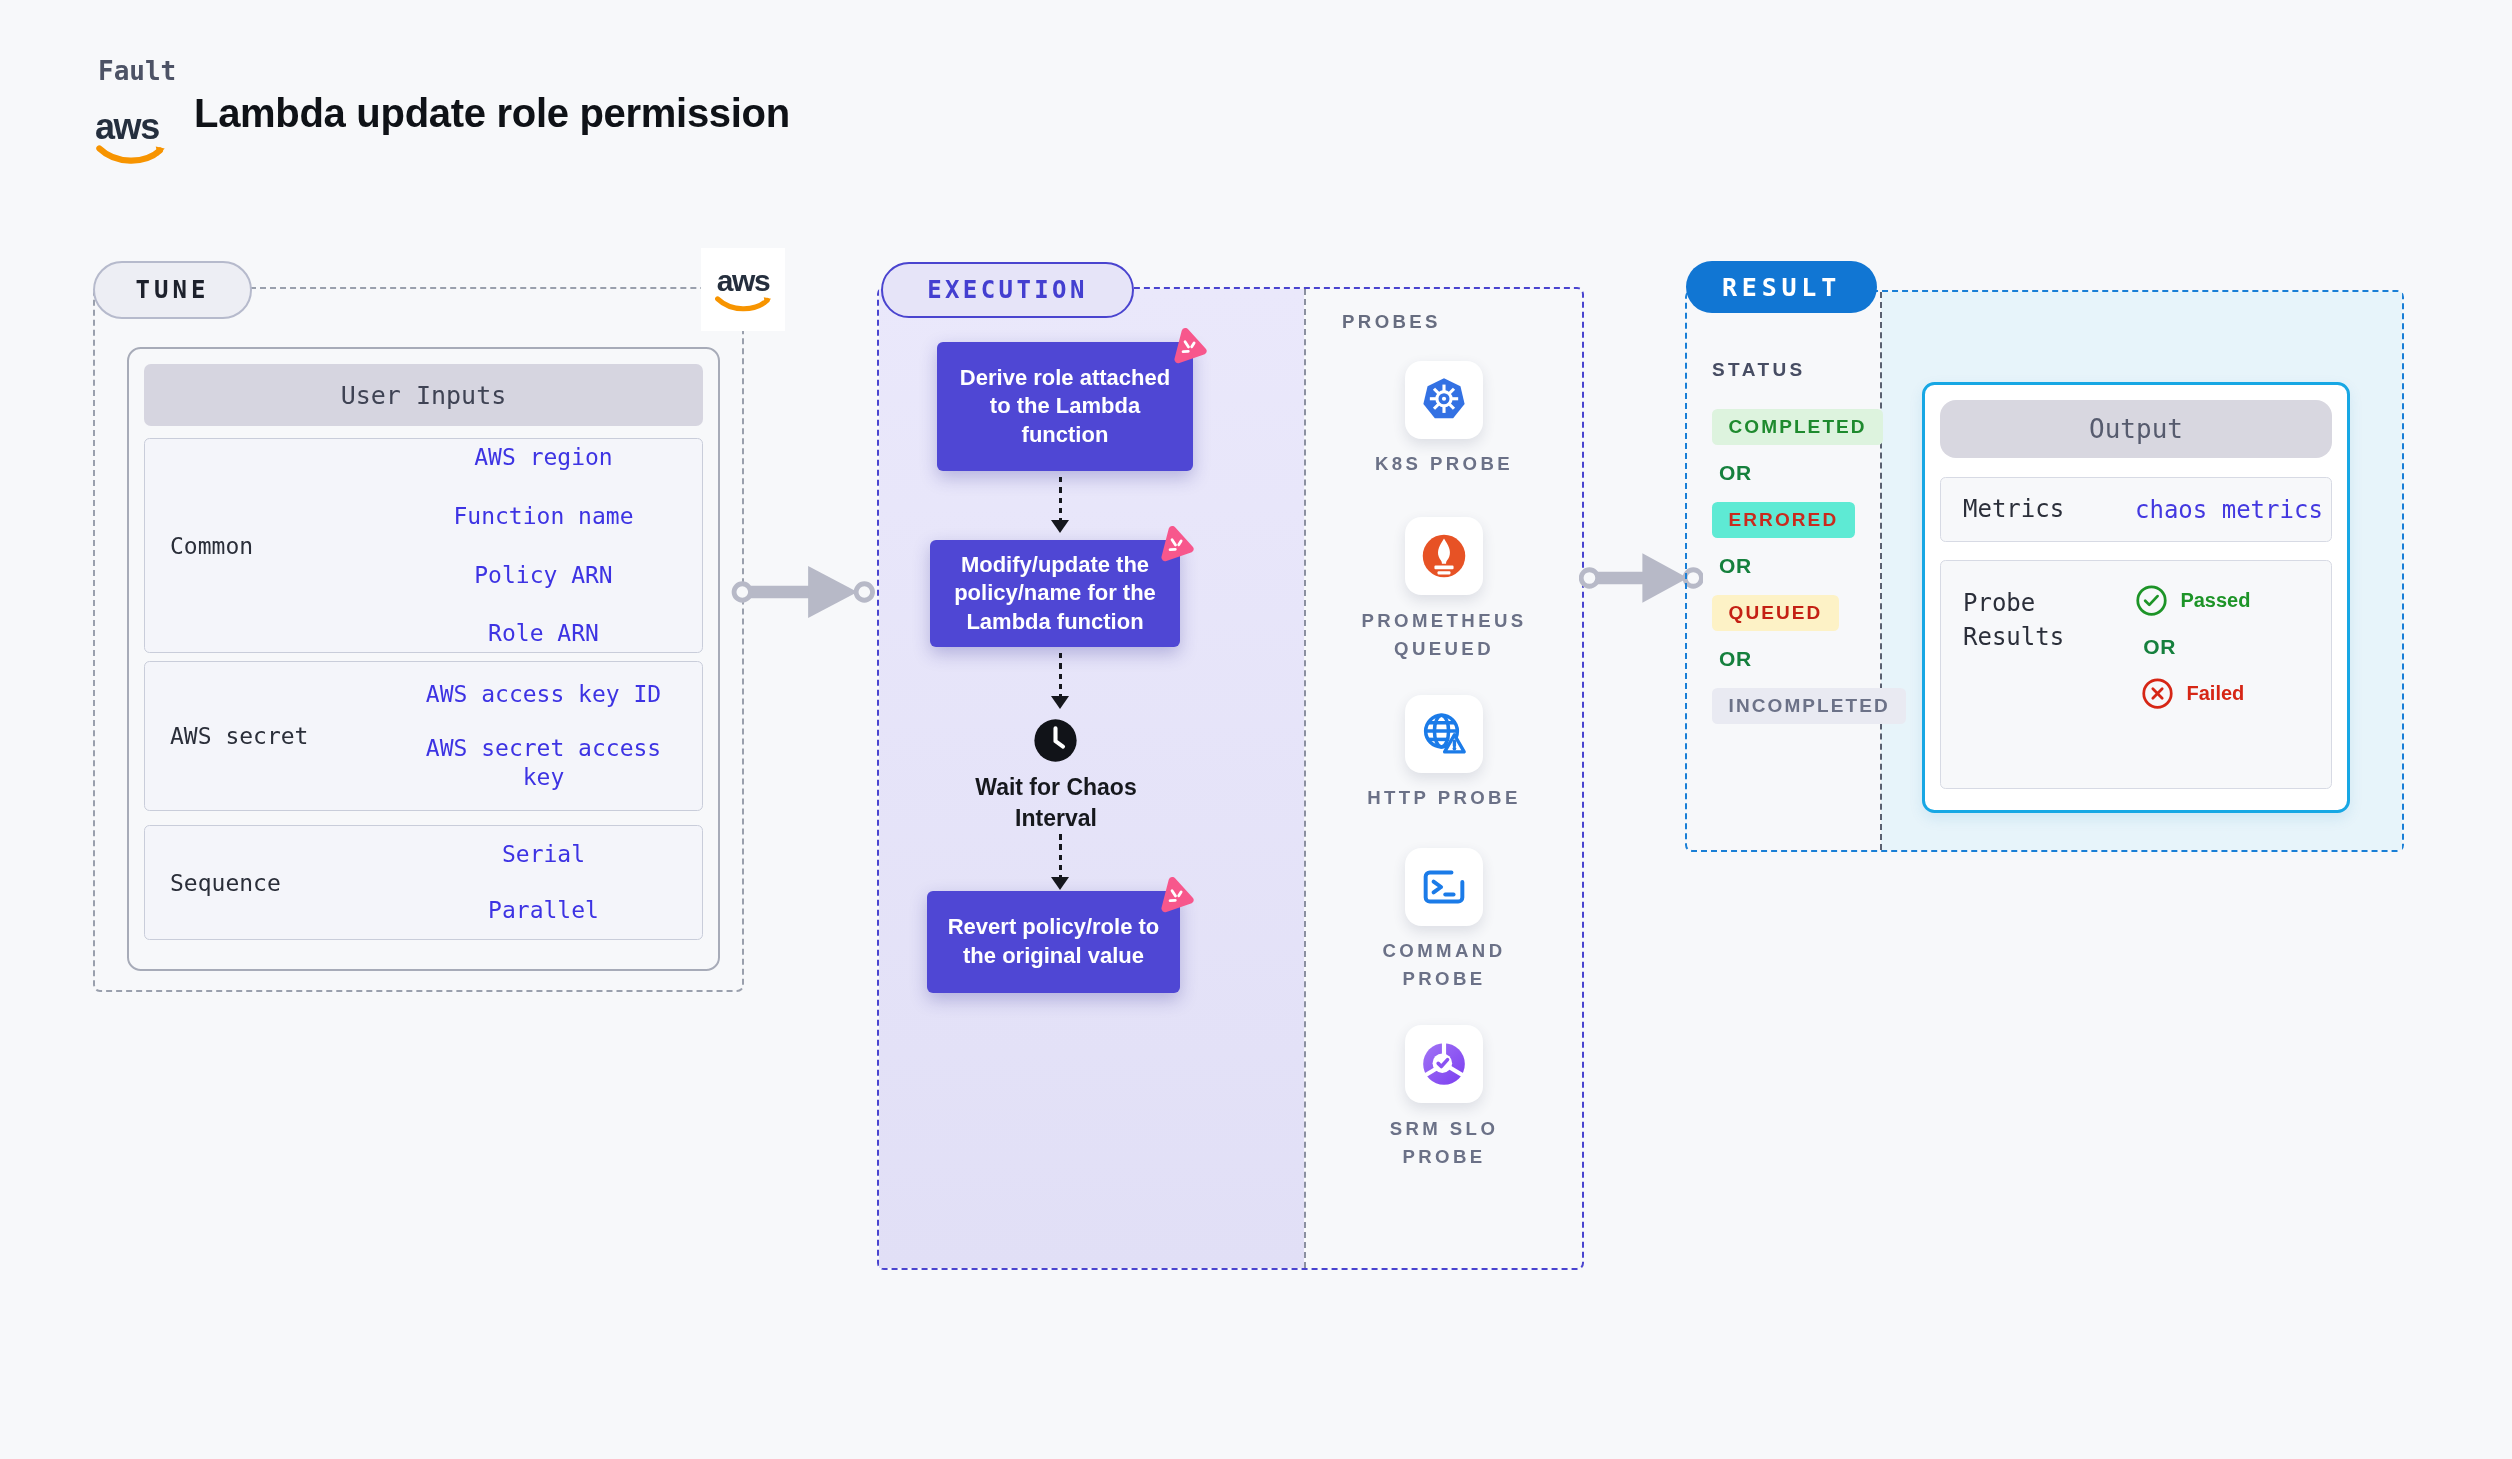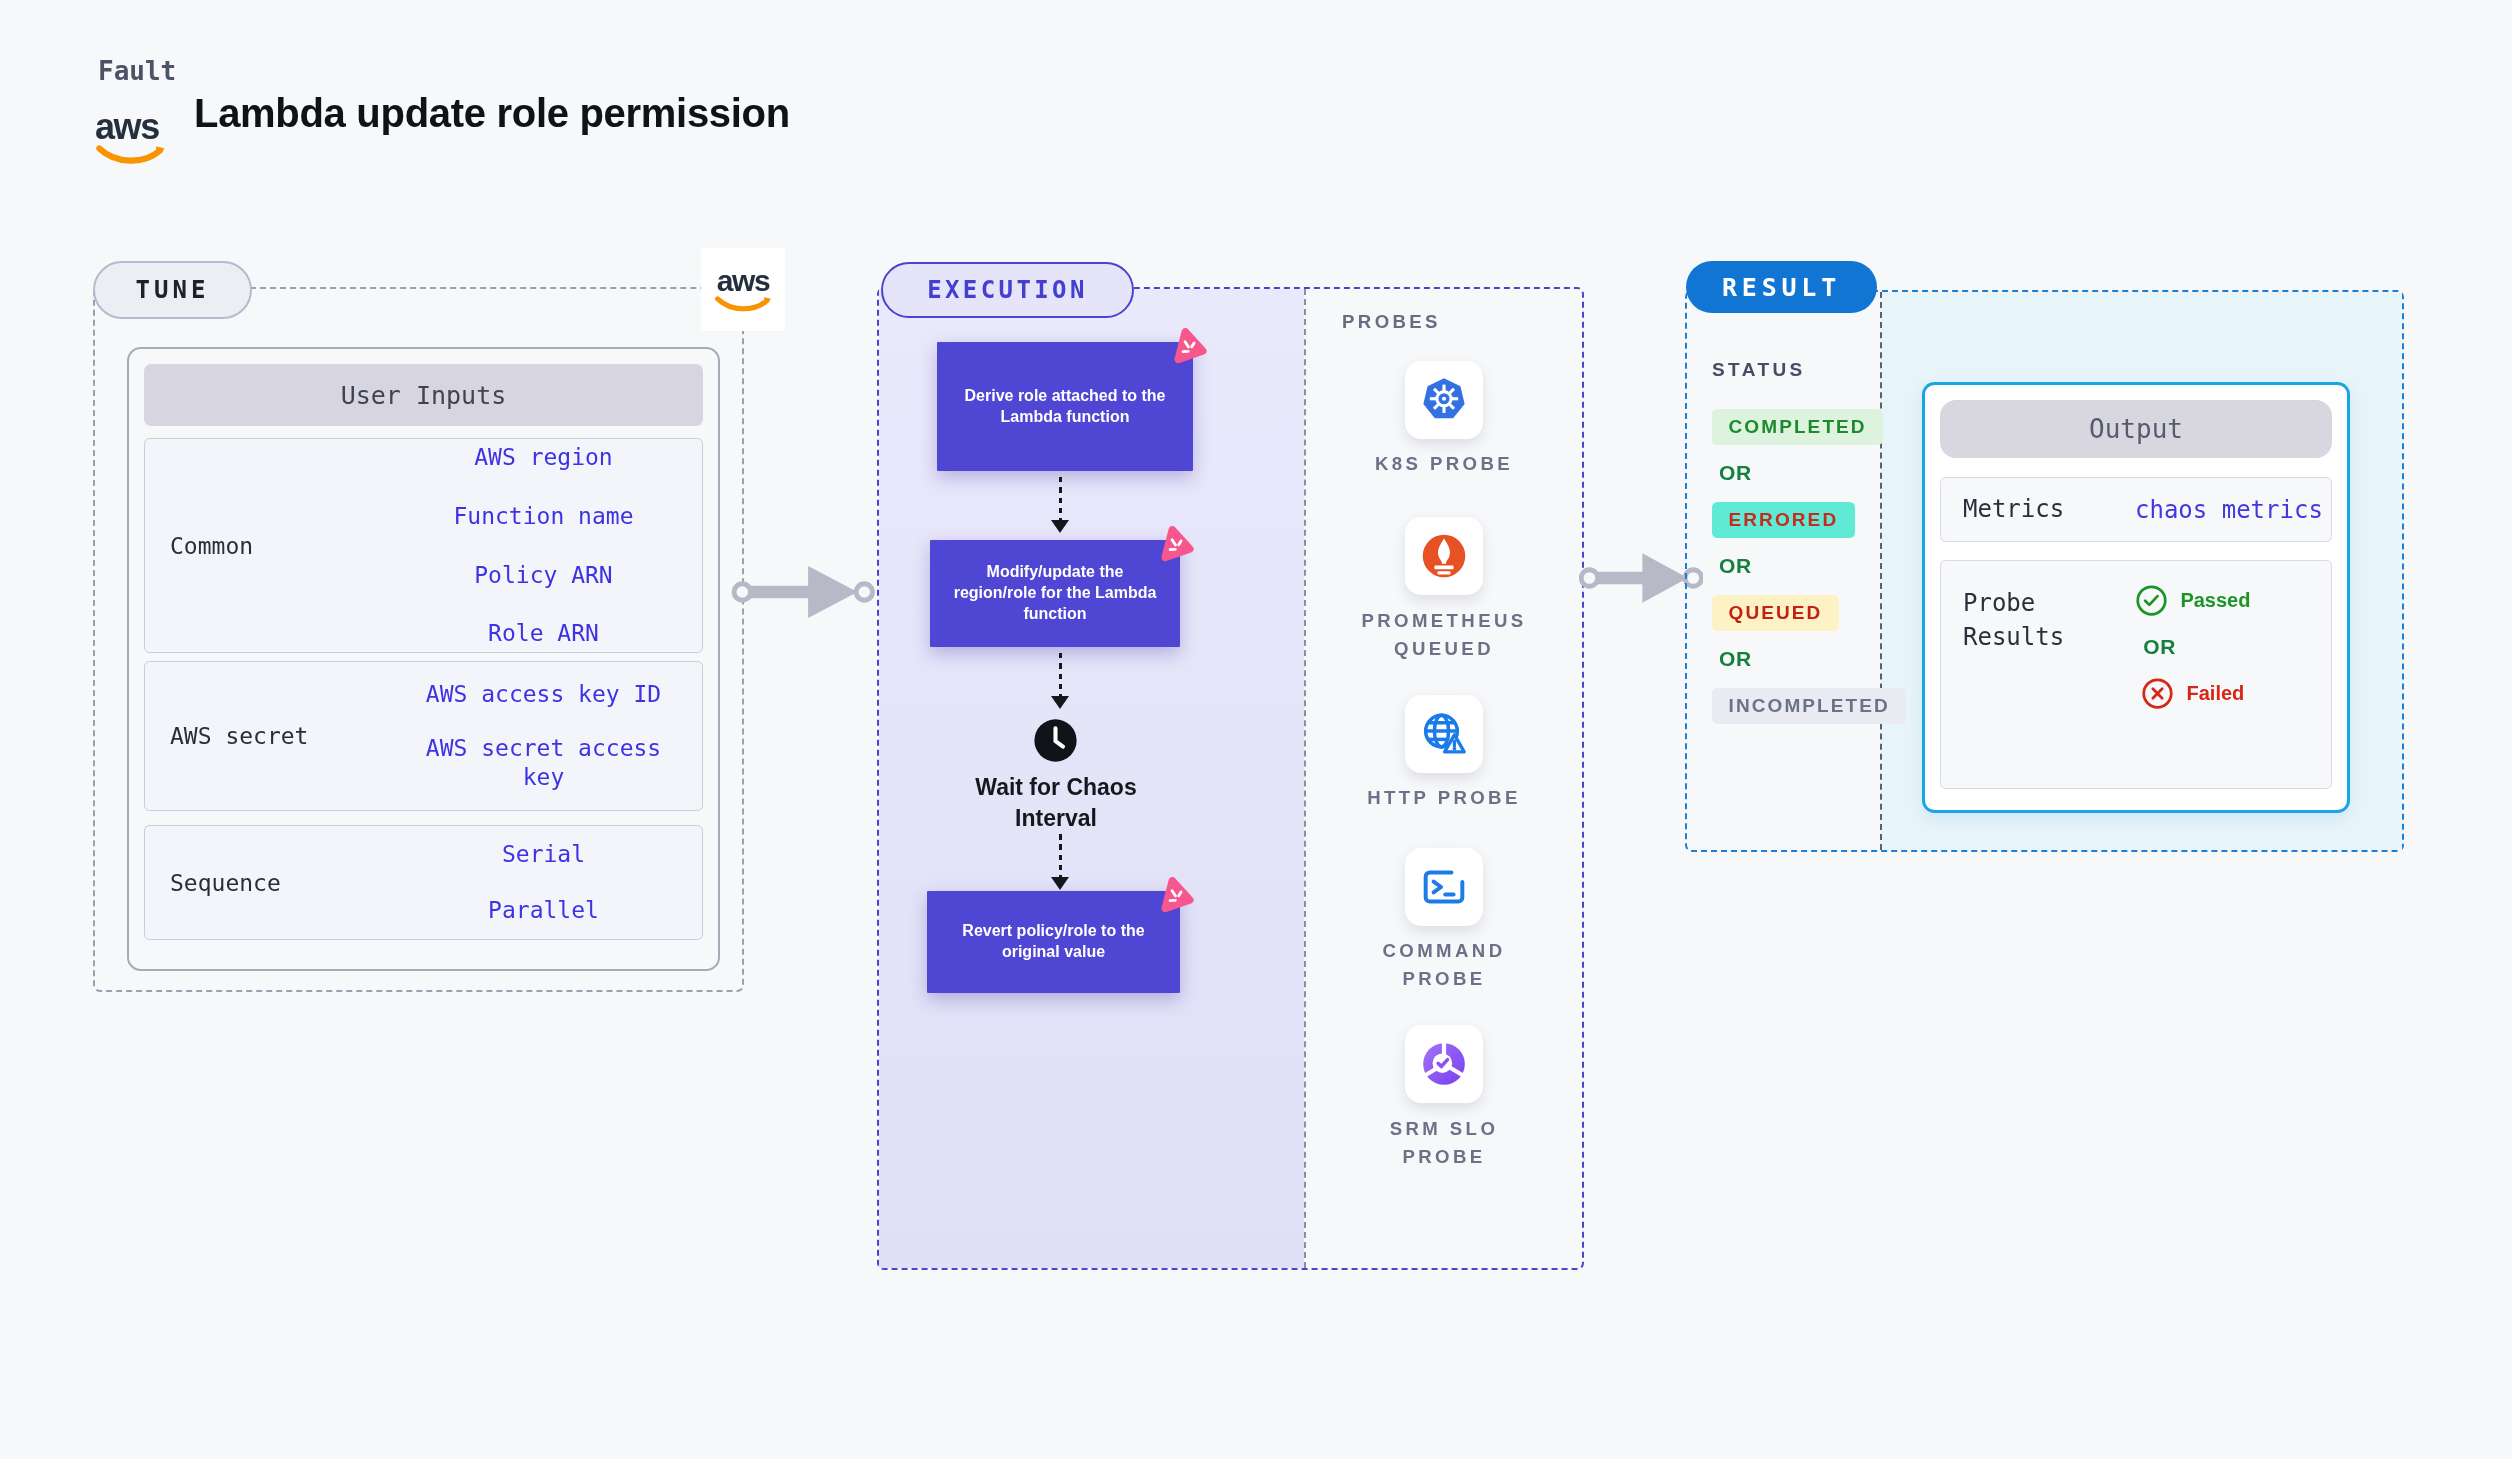--- a/index.html
+++ b/index.html
@@ -34,22 +34,22 @@
              font-family:"DejaVu Sans Mono",monospace;font-size:25px;color:#3f4354;}
   .ui-row{position:absolute;left:15px;right:15px;background:#f4f5fa;border:1.4px solid #c9cdda;border-radius:5.5px;}
   .ui-row-label{position:absolute;left:25px;top:0;bottom:0;display:flex;align-items:center;
                 font-family:"DejaVu Sans Mono",monospace;font-size:23px;color:#2a2e39;}
   .ui-vals{position:absolute;left:261px;top:0;bottom:0;width:275px;display:flex;flex-direction:column;
            justify-content:center;}
   .ui-link{font-family:"DejaVu Sans Mono",monospace;font-size:23px;color:#3d33e3;line-height:1.25;}
 
   
   .exec-panel{background:linear-gradient(#eae8fb,#e1dff6);}
-  .flow-box{position:absolute;background:#4f47d4;border-radius:1px;color:#fff;font-weight:bold;
-            font-size:16px;line-height:1.3;display:flex;align-items:center;justify-content:center;
+  .flow-box{position:absolute;background:#4f47d4;border-radius:6px;color:#fff;font-weight:bold;
+            font-size:22px;line-height:1.3;display:flex;align-items:center;justify-content:center;
             text-align:center;padding:26px 15px;box-sizing:border-box;
             box-shadow:0 6.9px 16.5px rgba(52,46,150,.28);}
   .dotarrow{position:absolute;width:2.8px;background:repeating-linear-gradient(#15171d 0 5.5px,transparent 5.5px 10.3px);}
   .dotarrow::after{content:'';position:absolute;left:50%;transform:translateX(-50%);bottom:-11px;
             border:9px solid transparent;border-top:13.8px solid #15171d;border-bottom:0;}
   .wait-label{font-size:23px;font-weight:bold;color:#16181d;text-align:center;line-height:1.35;}
   .vsep{position:absolute;border-left:2.1px dashed #8b90a0;width:0;}
 
   
   .probes-heading{font-size:18.6px;font-weight:bold;letter-spacing:3.4px;color:#676d80;}
@@ -149,21 +149,21 @@
     <span>Derive role attached to the Lambda function</span>
     <svg style="position:absolute;right:-13.8px;top:-16.5px;" width="40" height="40" viewBox="0 0 24 24">
       <path d="M12.5 3.4 L20.8 16.6 L5.4 19.0 Z" fill="#f7578c" stroke="#f7578c" stroke-width="4.5" stroke-linejoin="round" transform="rotate(-10 12 12)"></path>
       <path d="M11.3 9.3 l1.5 3.4 M9.1 14.9 l3.1 .4 M14.7 13.0 l1.8 -2.0" stroke="#ffffff" stroke-width="1.7" stroke-linecap="round" fill="none" transform="rotate(-10 12 12)"></path>
     </svg>
   </div>
 
   <div class="dotarrow" style="left:1059px;top:477px;height:45px;"></div>
 
   <div class="flow-box" style="left:930px;top:540px;width:250px;height:107px;">
-    <span>Modify/update the region/role for the Lambda function</span>
+    <span>Modify/update the policy/name for the Lambda function</span>
     <svg style="position:absolute;right:-13.8px;top:-16.5px;" width="40" height="40" viewBox="0 0 24 24">
       <path d="M12.5 3.4 L20.8 16.6 L5.4 19.0 Z" fill="#f7578c" stroke="#f7578c" stroke-width="4.5" stroke-linejoin="round" transform="rotate(-10 12 12)"></path>
       <path d="M11.3 9.3 l1.5 3.4 M9.1 14.9 l3.1 .4 M14.7 13.0 l1.8 -2.0" stroke="#ffffff" stroke-width="1.7" stroke-linecap="round" fill="none" transform="rotate(-10 12 12)"></path>
     </svg>
   </div>
 
   <div class="dotarrow" style="left:1059px;top:653px;height:45px;"></div>
 
   <svg class="abs" style="left:1033px;top:718px;" width="45" height="45" viewBox="0 0 66 66">
     <circle cx="33" cy="33" r="31" fill="#111318"></circle>

